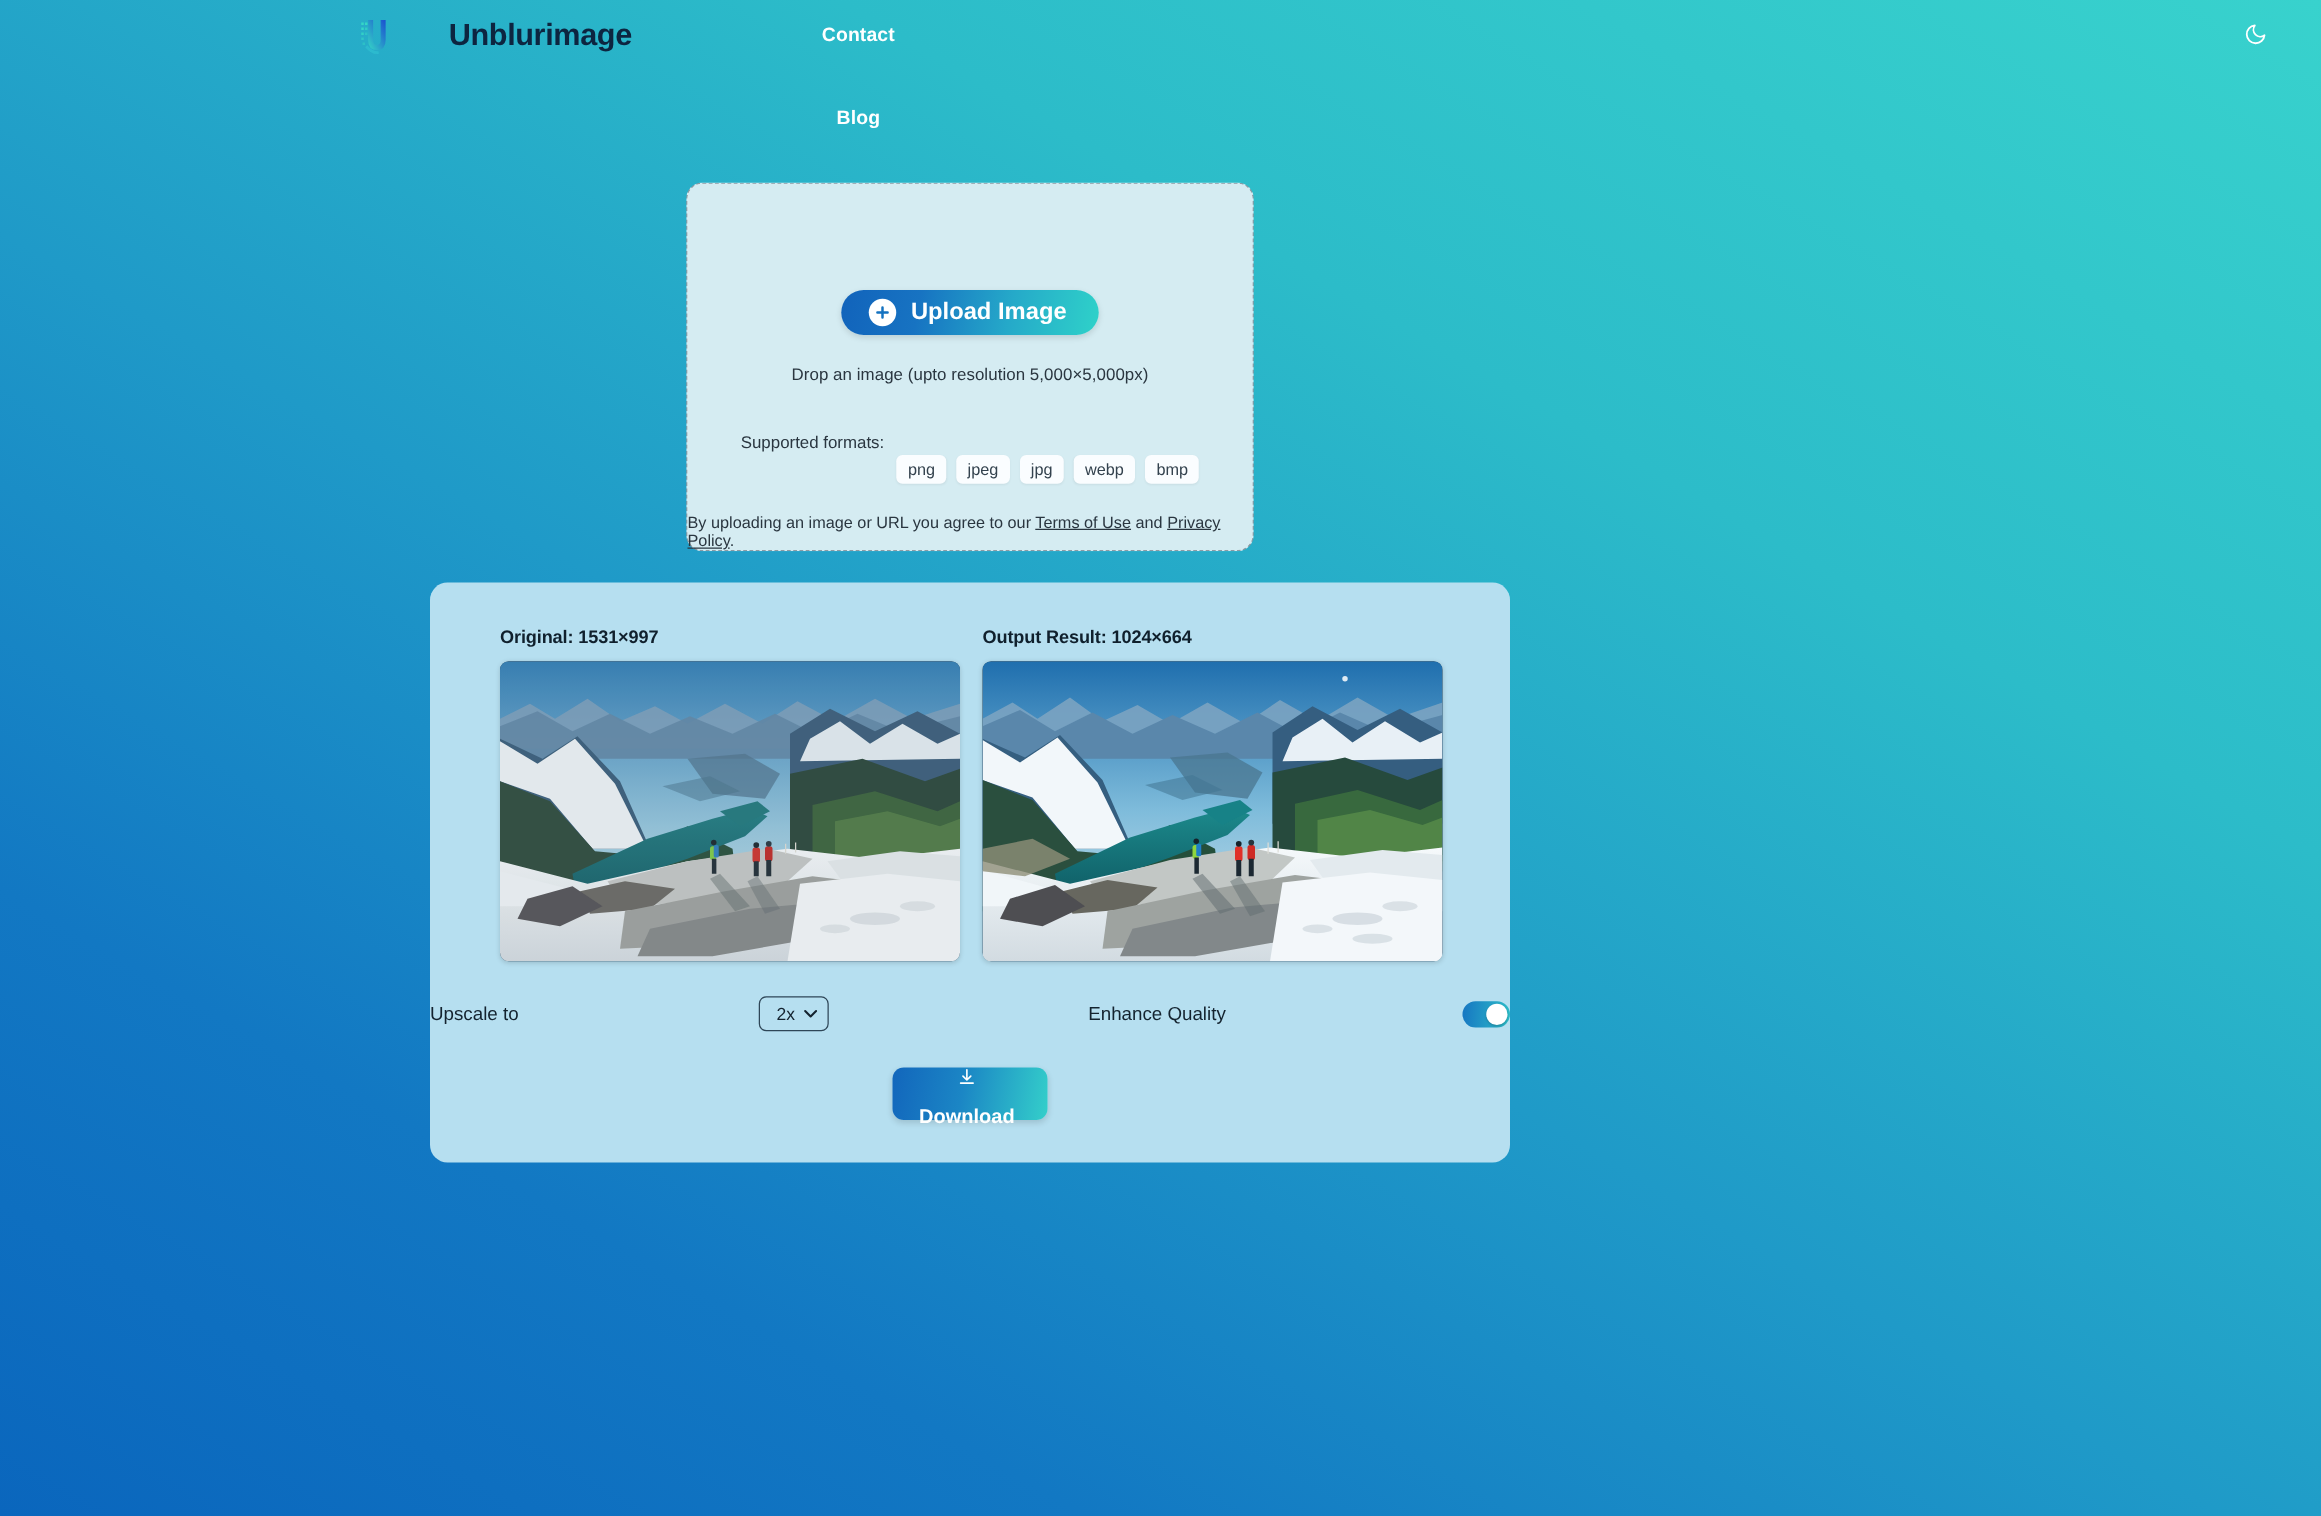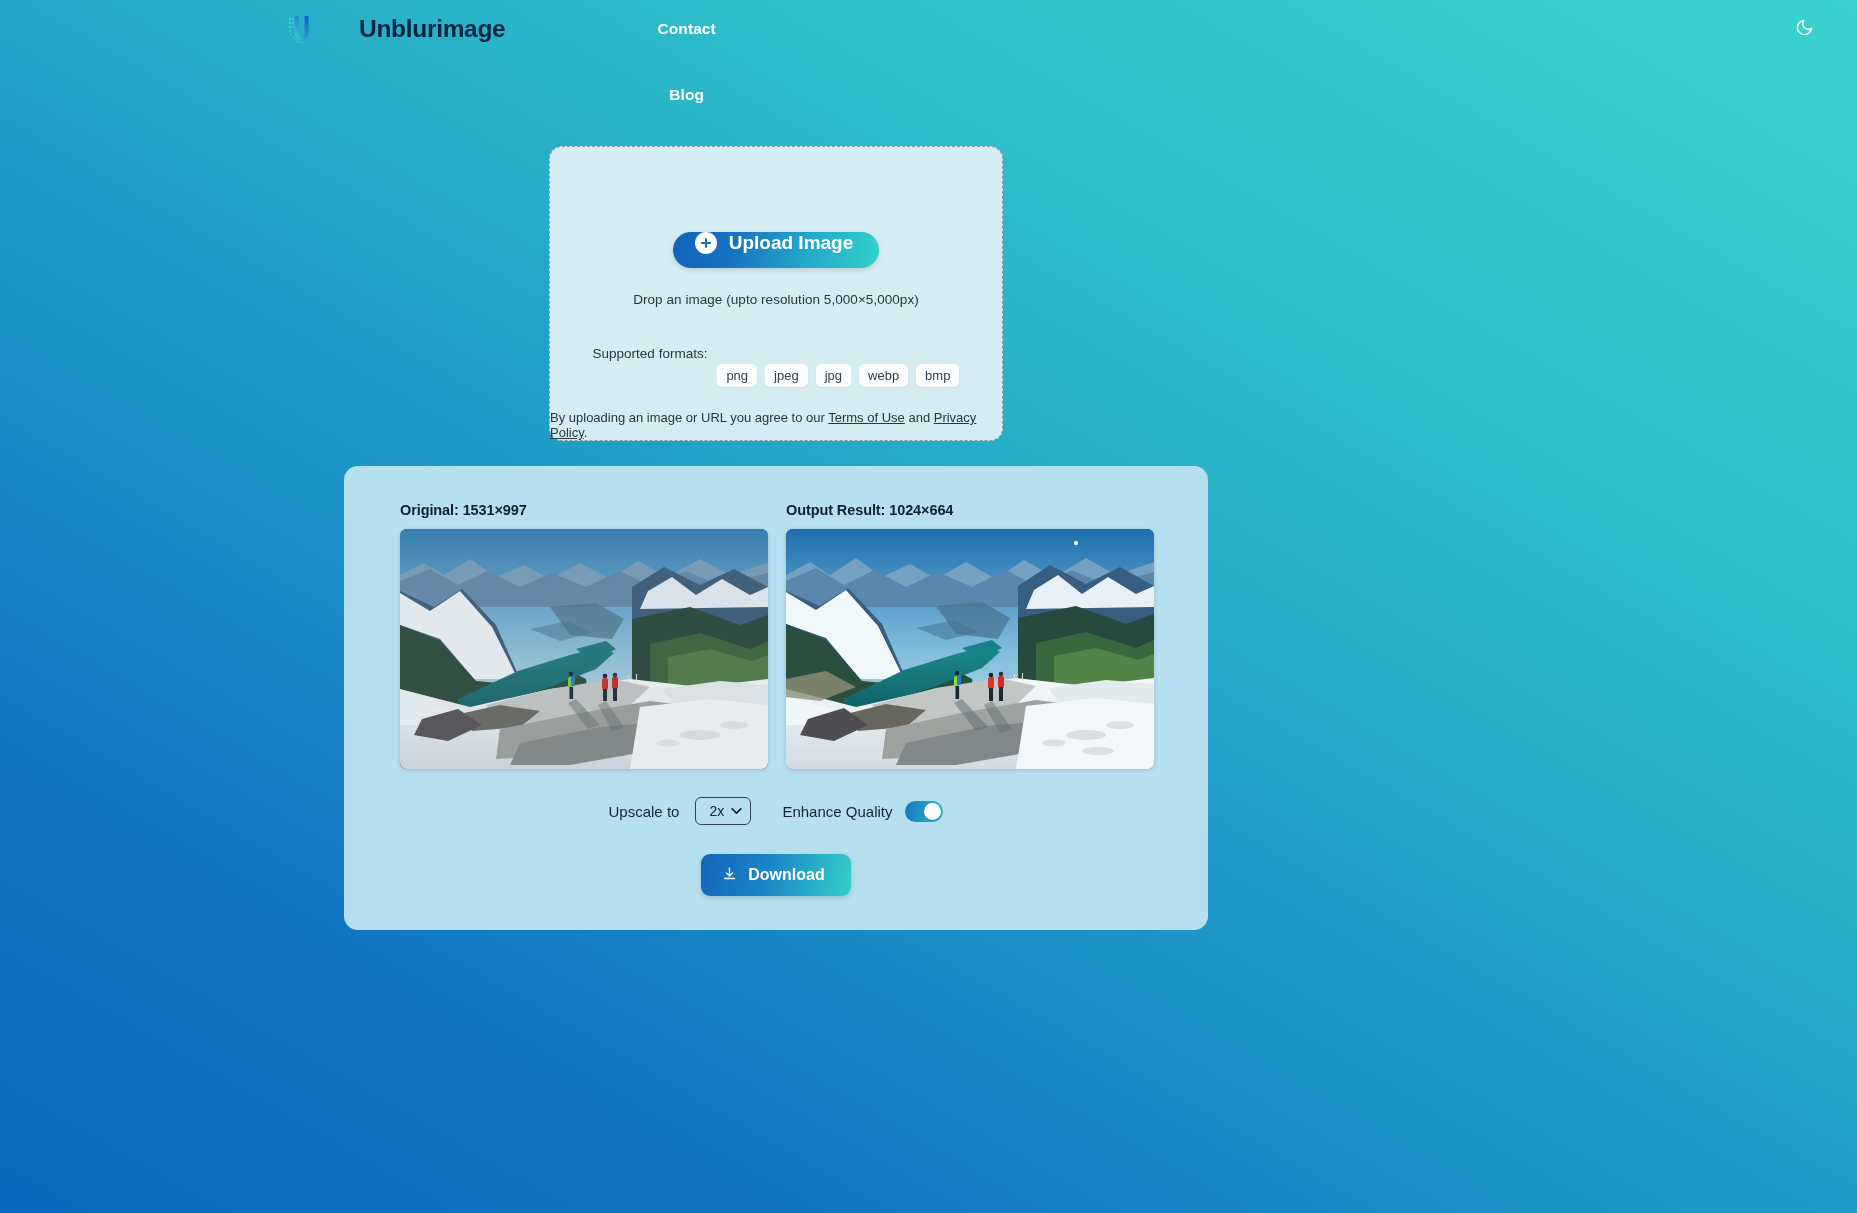--- a/index.html
+++ b/index.html
@@ -48,21 +48,21 @@
     border: 1.5px dashed #8e9aa3;
     border-radius: 13px;
     display: flex; flex-direction: column; align-items: center;
   }
   .upload-btn {
     margin-top: 85px;
     height: 55px; padding: 0 26px 0 22px;
     border: none; border-radius: 21px;
     background: linear-gradient(100deg, #1163bb 0%, #1773c2 30%, #25a9c9 65%, #2fd2c9 100%);
     color: #fff; font-size: 19px; font-weight: 700;
-    display: flex; gap: 12px; cursor: pointer;
+    display: flex; align-items: center; gap: 12px; cursor: pointer;
     font-family: "Liberation Sans", sans-serif;
     box-shadow: 0 2px 5px rgba(0,0,0,0.13);
   }
   .plus-circle {
     width: 22px; height: 22px; border-radius: 50%; background: #fff;
     display: flex; align-items: center; justify-content: center; flex: 0 0 auto;
   }
   .drop-note {
     margin-top: 24px;
     font-size: 13.5px; color: #2a3640; letter-spacing: 0.05px;
@@ -104,21 +104,21 @@
   .thumb {
     width: 368px; height: 240px;
     border-radius: 7px; overflow: hidden;
     box-shadow: 0 1px 4px rgba(0,0,0,0.16);
     position: relative; background: #2a4a63;
   }
   .thumb svg { display: block; width: 100%; height: 100%; }
   .thumb.blurry svg { filter: blur(0.55px) saturate(0.93) contrast(0.95); }
 
   .controls {
-    display: flex; align-items: center; justify-content: center;
+    display: flex; align-items: center; justify-content: space-between;
     gap: 13px; margin-top: 28px;
   }
   .ctl-label { font-size: 15px; color: #14232f; }
   .upscale-select {
     appearance: none; -webkit-appearance: none;
     background: transparent;
     border: 1.3px solid #2e4657; border-radius: 6px;
     padding: 5px 26px 5px 13px;
     font-size: 14px; color: #14232f; cursor: pointer;
     font-family: "Liberation Sans", sans-serif;
@@ -141,20 +141,21 @@
   }
   .download-row { display: flex; justify-content: center; margin-top: 29px; }
   .download-btn {
     height: 42px; padding: 0 26px 0 21px;
     border: none; border-radius: 9px;
     background: linear-gradient(100deg, #1266bc 0%, #1b86c5 45%, #34cfca 100%);
     color: #fff; font-size: 16px; font-weight: 700;
     display: flex; align-items: center; gap: 11px; cursor: pointer;
     font-family: "Liberation Sans", sans-serif;
     box-shadow: 0 2px 5px rgba(0,0,0,0.14);
+    flex-direction: column;
   }
 </style>
 </head>
 <body>
 
 <div class="header">
   <div class="brand">
     <span class="brand-mark">
       <svg viewBox="0 0 33 33" width="33" height="33">
         <defs>

